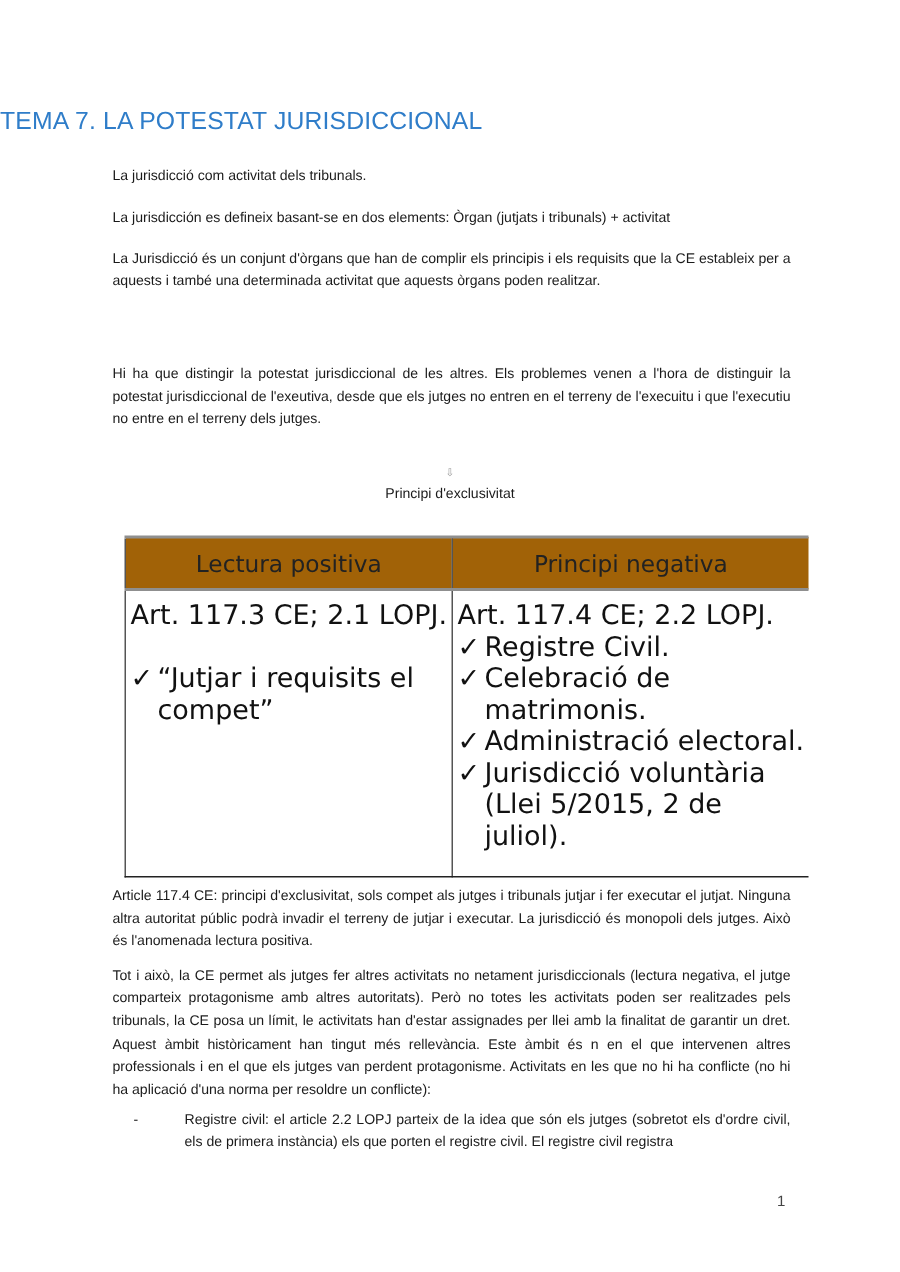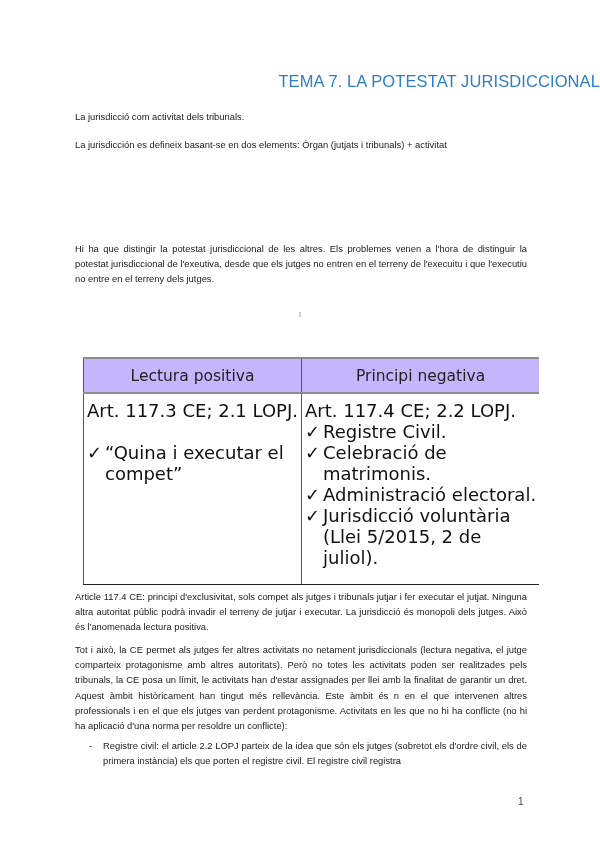--- a/index.html
+++ b/index.html
@@ -1,61 +1,63 @@
 <!DOCTYPE html>
 <html><head>
   <meta charset="utf-8">
   <style>
     html, body { margin: 0; padding: 0; background: #ffffff; }
     body { width: 600px; height: 848px; position: relative; overflow: hidden; font-family: "Liberation Sans", sans-serif; color: #1a1a1a; }
     .page { position: absolute; left: 0; top: 0; width: 600px; height: 848px; }
-    .title { position: absolute; left: 0; width: 600px; top: 72px; text-align: right; font-family: "Liberation Sans", sans-serif; font-size: 16.5px; color: #2f7dc9; letter-spacing: 0.1px; }
+    .title { position: absolute; left: 0; width: 600px; top: 72px; text-align: left; font-family: "Liberation Sans", sans-serif; font-size: 16.5px; color: #2f7dc9; letter-spacing: 0.1px; }
     .p { position: absolute; left: 75px; width: 452px; font-size: 9.4px; line-height: 15.2px; text-align: justify; color: #1a1a1a; }
     .p.nojust { text-align: left; }
     .center { position: absolute; left: 0; width: 600px; text-align: center; font-size: 9.4px; color: #1a1a1a; }
     .arrow { position: absolute; left: 0; width: 600px; text-align: center; font-size: 7px; color: #999; }
     table.ex { position: absolute; left: 83px; top: 357px; width: 436px; border-collapse: collapse; font-family: "DejaVu Sans", sans-serif; }
-    table.ex th { background: #c4b5fd; font-weight: normal; font-size: 15.5px; height: 33px; border-top: 2px solid #8f8f8f; border-bottom: 2px solid #8f8f8f; text-align: center; color: #222; padding: 0; }
+    table.ex th { background: #a16207; font-weight: normal; font-size: 15.5px; height: 33px; border-top: 2px solid #8f8f8f; border-bottom: 2px solid #8f8f8f; text-align: center; color: #222; padding: 0; }
     table.ex th.left { border-left: 1px solid #555; border-right: 1px solid #555; width: 217px; }
     table.ex td { vertical-align: top; font-size: 18px; line-height: 21px; color: #111; padding: 6px 3px 4px 3px; border-bottom: 1.5px solid #222; height: 180px; }
     table.ex td.left { border-left: 1px solid #555; border-right: 1px solid #555; }
     .cellline { white-space: nowrap; }
     .chk { display: inline-block; width: 18px; }
     .indent { padding-left: 18px; }
     .gap { height: 21px; }
     .bullet-row { position: absolute; left: 75px; width: 452px; font-size: 9.4px; line-height: 15.2px; text-align: justify; }
     .bullet-dash { position: absolute; left: 14px; top: 0; }
-    .bullet-text { margin-left: 28px; }
+    .bullet-text { margin-left: 48px; }
     .pagenum { position: absolute; left: 518px; top: 796px; font-size: 10px; color: #444; }
   </style>
 </head>
 <body>
 
 <div class="page">
   <div class="title">TEMA 7. LA POTESTAT JURISDICCIONAL</div>
 
   <div class="p nojust" style="top:109px;">La jurisdicció com activitat dels tribunals.</div>
   <div class="p nojust" style="top:137px;">La jurisdicción es defineix basant-se en dos elements: Òrgan (jutjats i tribunals) + activitat</div>
+  <div class="p" style="top:164px;">La Jurisdicció és un conjunt d'òrgans que han de complir els principis i els requisits que la CE estableix per a aquests i també una determinada activitat que aquests òrgans poden realitzar.</div>
   <div class="p" style="top:241px;">Hi ha que distingir la potestat jurisdiccional de les altres.  Els problemes venen a l'hora de distinguir la potestat jurisdiccional de l'exeutiva, desde que els jutges no entren en el terreny de l'execuitu i que l'executiu no entre en el terreny dels jutges.</div>
 
   <div class="arrow" style="top:311px;">⇩</div>
+  <div class="center" style="top:323px;">Principi d'exclusivitat</div>
 
   <table class="ex">
     <thead>
       <tr>
         <th class="left">Lectura positiva</th>
         <th>Principi negativa</th>
       </tr>
     </thead>
     <tbody>
       <tr>
         <td class="left">
           <div class="cellline">Art. 117.3 CE; 2.1 LOPJ.</div>
           <div class="gap"></div>
-          <div class="cellline"><span class="chk">✓</span><span>“Quina i executar el</span></div>
+          <div class="cellline"><span class="chk">✓</span><span>“Jutjar i requisits el</span></div>
           <div class="cellline indent">compet”</div>
         </td>
         <td>
           <div class="cellline">Art. 117.4 CE; 2.2 LOPJ.</div>
           <div class="cellline"><span class="chk">✓</span><span>Registre Civil.</span></div>
           <div class="cellline"><span class="chk">✓</span><span>Celebració de</span></div>
           <div class="cellline indent">matrimonis.</div>
           <div class="cellline"><span class="chk">✓</span><span>Administració electoral.</span></div>
           <div class="cellline"><span class="chk">✓</span><span>Jurisdicció voluntària</span></div>
           <div class="cellline indent">(Llei 5/2015, 2 de</div>

